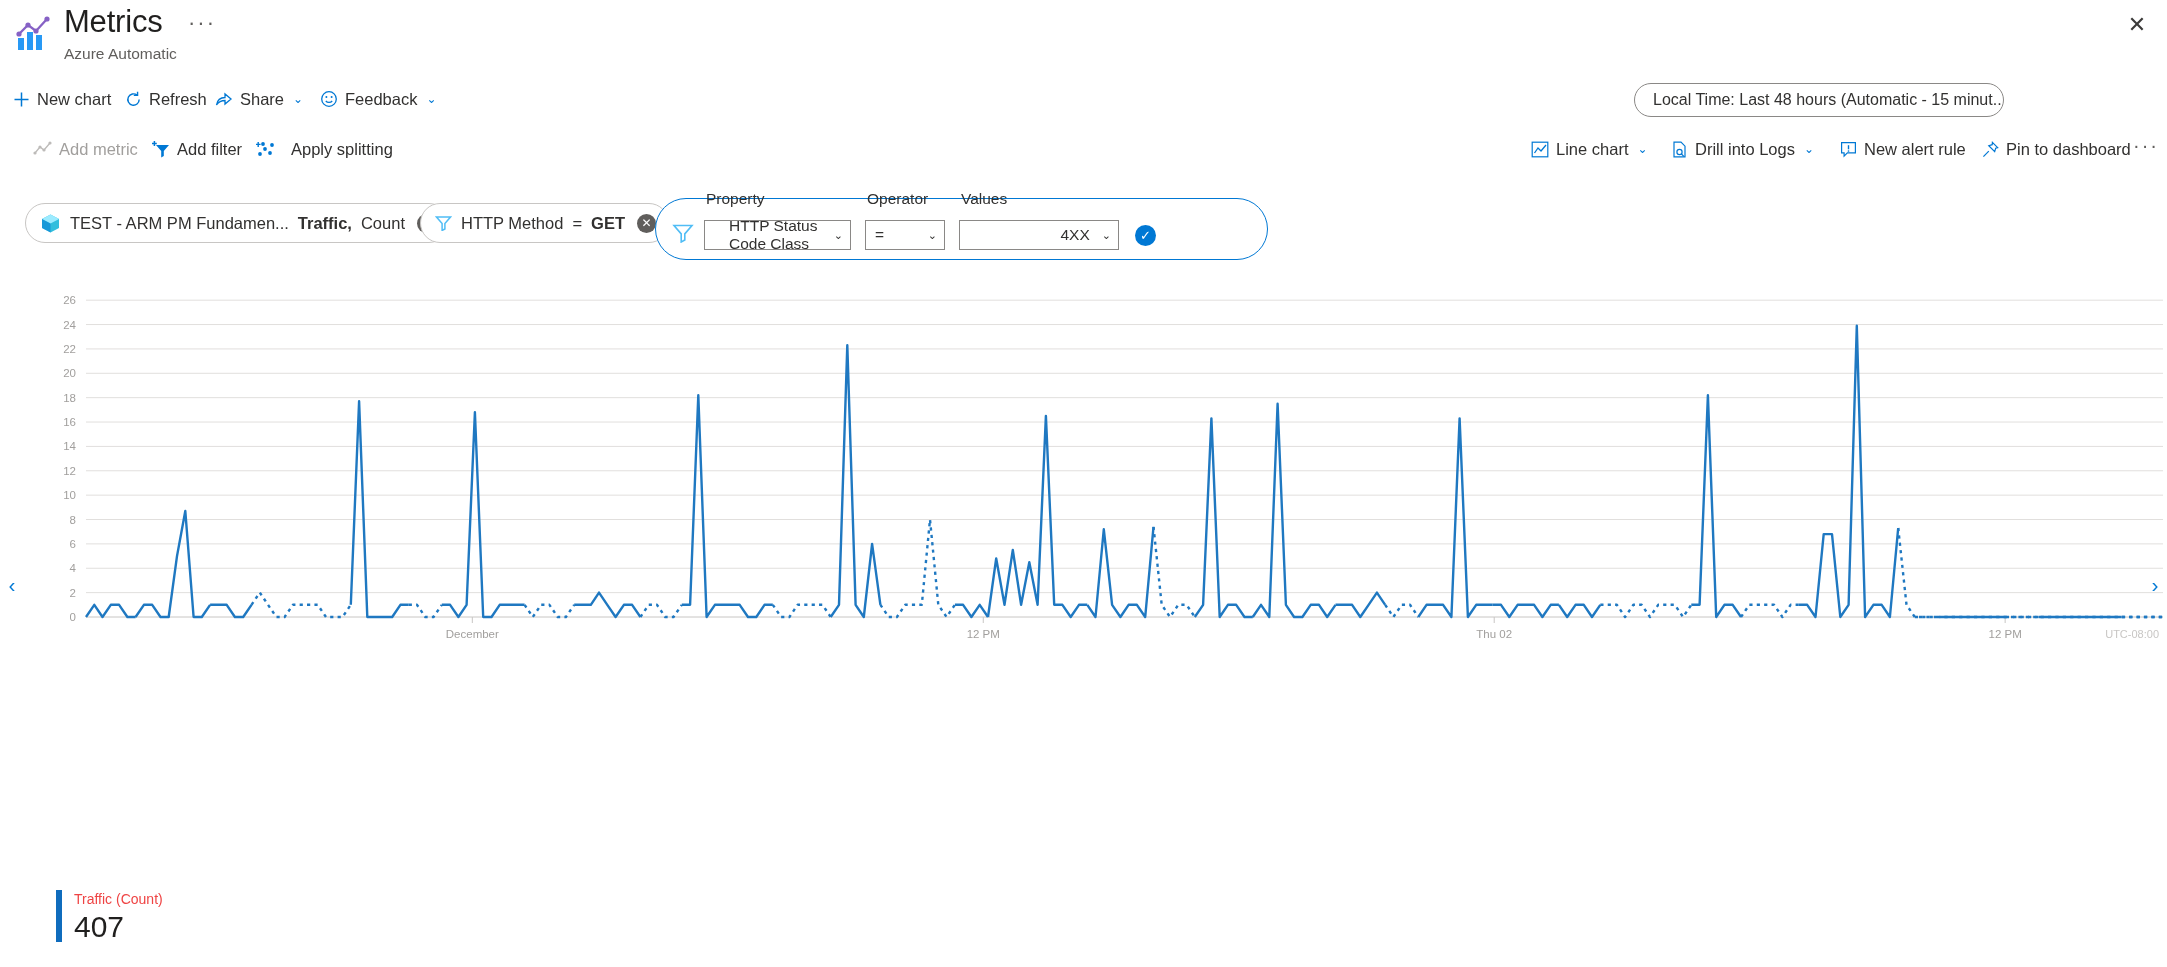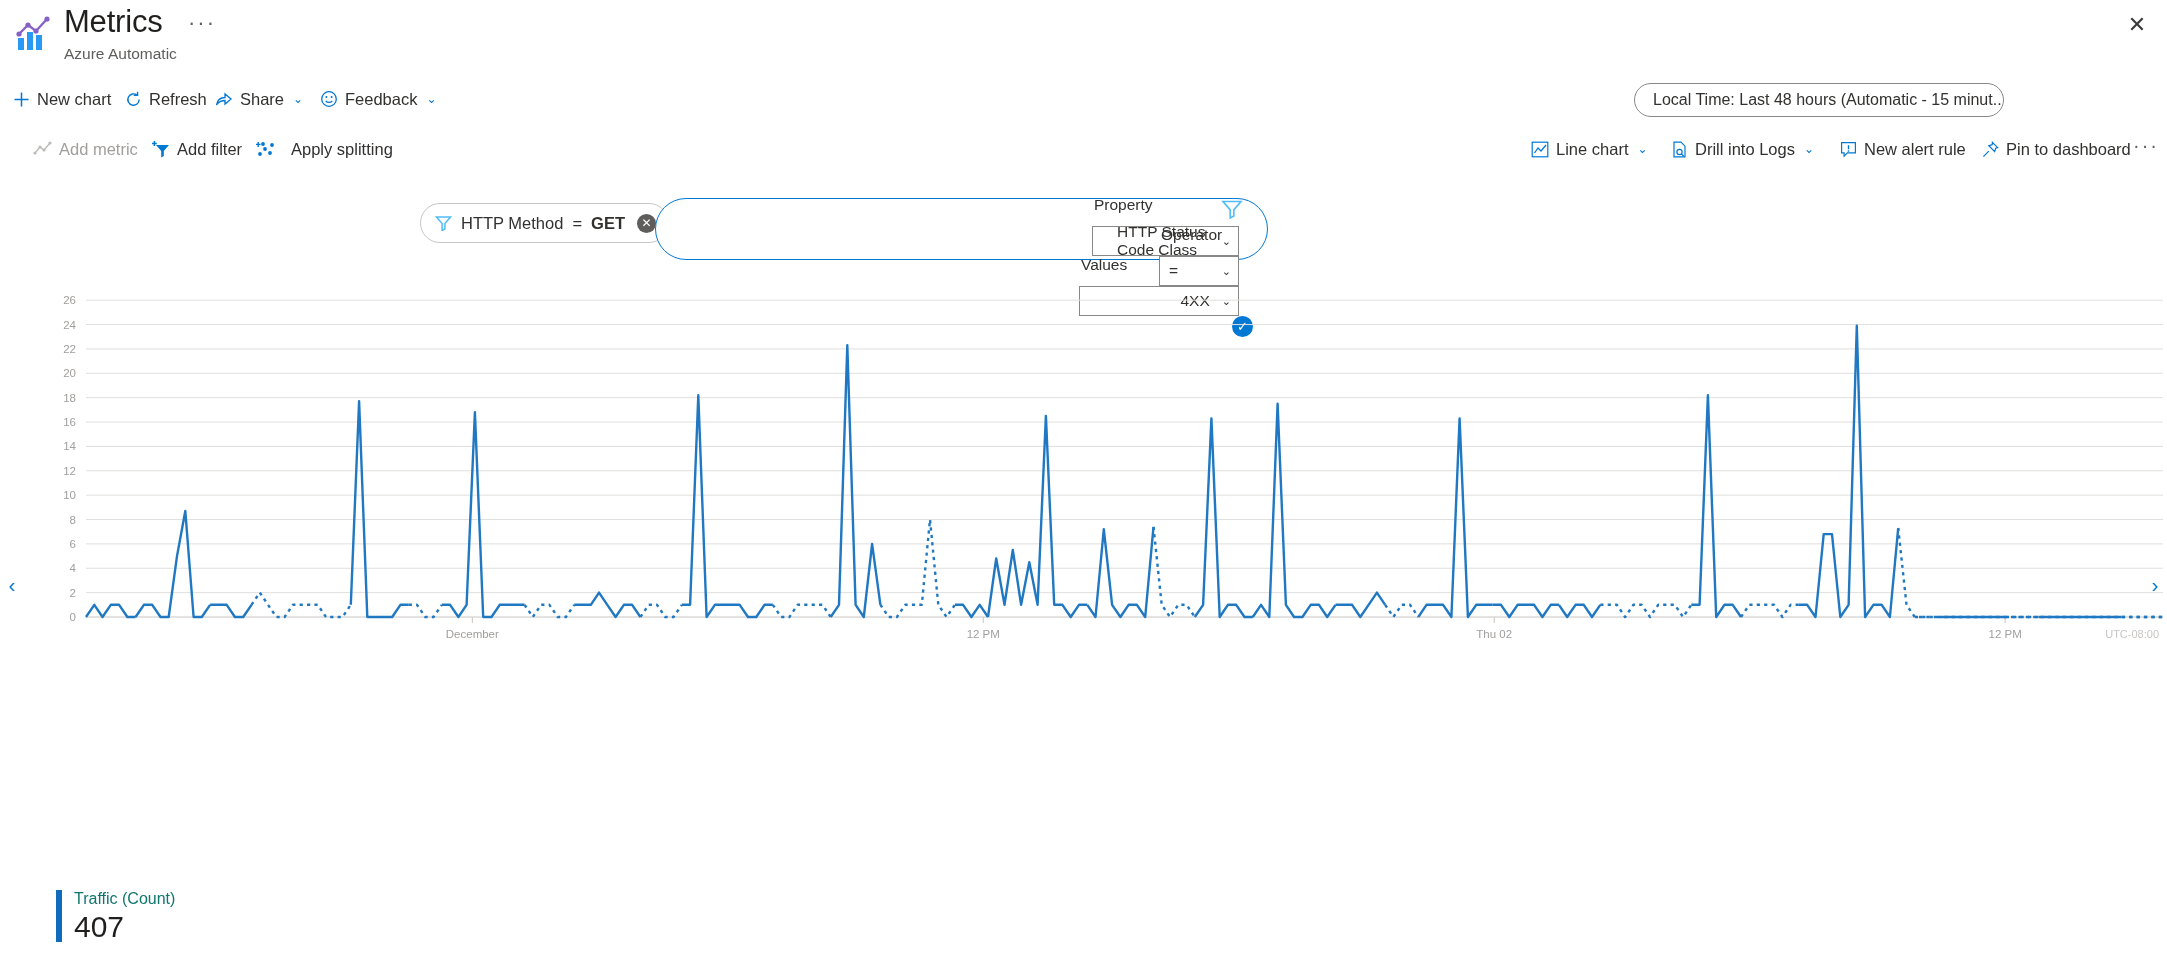--- a/index.html
+++ b/index.html
@@ -77,21 +77,21 @@
     color: #fff; font-size: 12px; line-height: 19px; text-align: center;
     margin-left: 3px; cursor: pointer; flex: none;
   }
   .cube { width: 21px; height: 21px; flex:none; }
 
   
   .filter-editor {
     position: absolute; left: 655px; top: 198px;
     width: 613px; height: 62px;
     border: 1.5px solid #0078d4; border-radius: 31px;
-    background: #fff; display: flex; align-items: flex-end; padding: 0 14px 9px 16px; flex-direction: column;
+    background: #fff; display: flex; align-items: flex-end; padding: 0 14px 9px 16px;
   }
   .fe-funnel { margin-right: 10px; margin-bottom: 3px; flex:none; }
   .fe-field { position: relative; margin-right: 14px; }
   .fe-label {
     position: absolute; top: -30px; left: 2px;
     font-size: 15.5px; color: #323130; font-weight: 400; white-space: nowrap;
   }
   .fe-select {
     height: 30px; border: 1px solid #8a8886; background: #fff;
     display: flex; align-items: center; justify-content: space-between;
@@ -114,21 +114,21 @@
     display: flex; align-items: center; justify-content: center;
     color: #0078d4; font-size: 21px; cursor: pointer; user-select: none;
   }
   .nav-left { left: 0px; }
   .nav-right { right: 0px; }
 
   
   .legend { position: absolute; left: 56px; top: 890px; display: flex; gap: 12px; }
   .legend-bar { width: 6px; height: 52px; background: #0f6cbd; flex:none; }
   .legend-txt { display: flex; flex-direction: column; justify-content: flex-start; }
-  .legend-name { font-size: 16px; color: #0f766e; line-height: 18px; }
+  .legend-name { font-size: 14px; color: #ef4444; line-height: 18px; }
   .legend-val { font-size: 30px; color: #201f1e; line-height: 34px; margin-top: 2px; }
 
   text.axis { font-family: "Liberation Sans", sans-serif; }
 </style>
 </head>
 <body>
 
 <div class="page">
 
   <div class="header">
@@ -280,20 +280,33 @@
         </svg>
       </span>
       <span>Pin to dashboard</span>
     </div>
 
     <div class="cmd" style="left:2126px; top:-1px; font-size:20px; color:#605e5c; letter-spacing:2px;">···</div>
   </div>
 
   <div class="chips">
 
+    <div class="chip" style="left:25px; top:0;">
+      <span class="cube">
+        <svg width="21" height="21" viewBox="0 0 21 21">
+          <path d="M10.5 1.5L19 6v9l-8.5 4.5L2 15V6z" fill="#32bedd"></path>
+          <path d="M10.5 1.5L19 6l-8.5 4.5L2 6z" fill="#9cebff"></path>
+          <path d="M10.5 10.5V19.5L2 15V6z" fill="#0078d4" opacity=".55"></path>
+        </svg>
+      </span>
+      <span class="dim">TEST - ARM PM Fundamen...</span>
+      <b>Traffic,</b>
+      <span class="dim">Count</span>
+      <span class="chip-x">✕</span>
+    </div>
 
     <div class="chip" style="left:420px; top:0;">
       <span style="display:flex;">
         <svg width="17" height="16" viewBox="0 0 17 16">
           <path d="M1.5 2h14l-5.6 6.5V14l-2.8 1.5V8.5z" fill="none" stroke="#50bdf5" stroke-width="1.5"></path>
         </svg>
       </span>
       <span class="dim">HTTP Method</span>
       <span class="dim">=</span>
       <b>GET</b>

